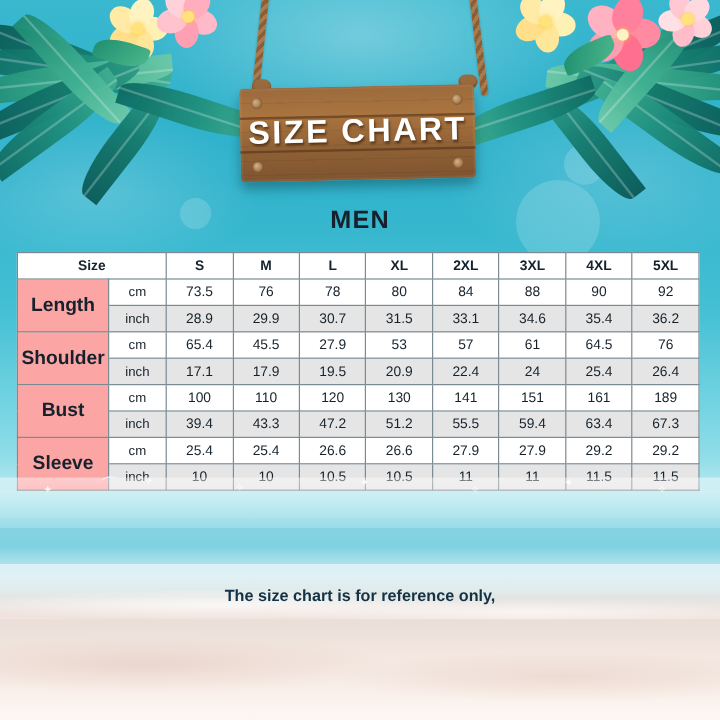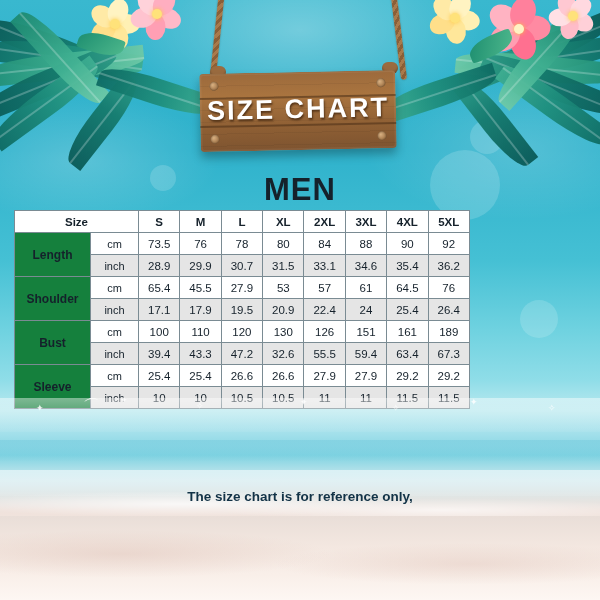--- a/index.html
+++ b/index.html
@@ -187,52 +187,52 @@
     border-radius: 50%;
     background: radial-gradient(circle at 35% 35%, #d9b182, #8a5c30);
     box-shadow: inset 0 0 2px rgba(0,0,0,0.5);
   }
 
   
   .men-title {
     position: absolute;
     left: 0; right: 0; top: 172px;
     text-align: center;
-    font-size: 31px;
+    font-size: 21px;
     font-weight: bold;
     color: #15212b;
     letter-spacing: 1px;
   }
   .table-wrap {
     position: absolute;
     left: 14px; top: 210px;
     width: 572px;
   }
   table {
     border-collapse: collapse;
-    width: 456px;
+    width: 569px;
     background: #ffffff;
     table-layout: fixed;
   }
   th, td {
     border: 1px solid #7a8b93;
     text-align: center;
     font-size: 11.5px;
     color: #15212b;
     height: 21px;
     padding: 0;
   }
   th {
     font-weight: bold;
     background: #ffffff;
   }
   td.rowlabel {
-    background: #15803d;
+    background: #fca5a5;
     font-weight: bold;
-    font-size: 12px;
+    font-size: 16px;
   }
   td.unit {
     background: #ffffff;
     font-size: 11px;
   }
   tr.alt td.val, tr.alt td.unit { background: #e5e5e5; }
   col.c-label { width: 76px; }
   col.c-unit { width: 48px; }
 
   
@@ -421,32 +421,32 @@
           <td class="val">26.4</td>
         </tr>
 
         <tr>
           <td class="rowlabel" rowspan="2">Bust</td>
           <td class="unit">cm</td>
           <td class="val">100</td>
           <td class="val">110</td>
           <td class="val">120</td>
           <td class="val">130</td>
-          <td class="val">126</td>
+          <td class="val">141</td>
           <td class="val">151</td>
           <td class="val">161</td>
           <td class="val">189</td>
         </tr>
 
         <tr class="alt">
           <td class="unit">inch</td>
           <td class="val">39.4</td>
           <td class="val">43.3</td>
           <td class="val">47.2</td>
-          <td class="val">32.6</td>
+          <td class="val">51.2</td>
           <td class="val">55.5</td>
           <td class="val">59.4</td>
           <td class="val">63.4</td>
           <td class="val">67.3</td>
         </tr>
 
         <tr>
           <td class="rowlabel" rowspan="2">Sleeve</td>
           <td class="unit">cm</td>
           <td class="val">25.4</td>

